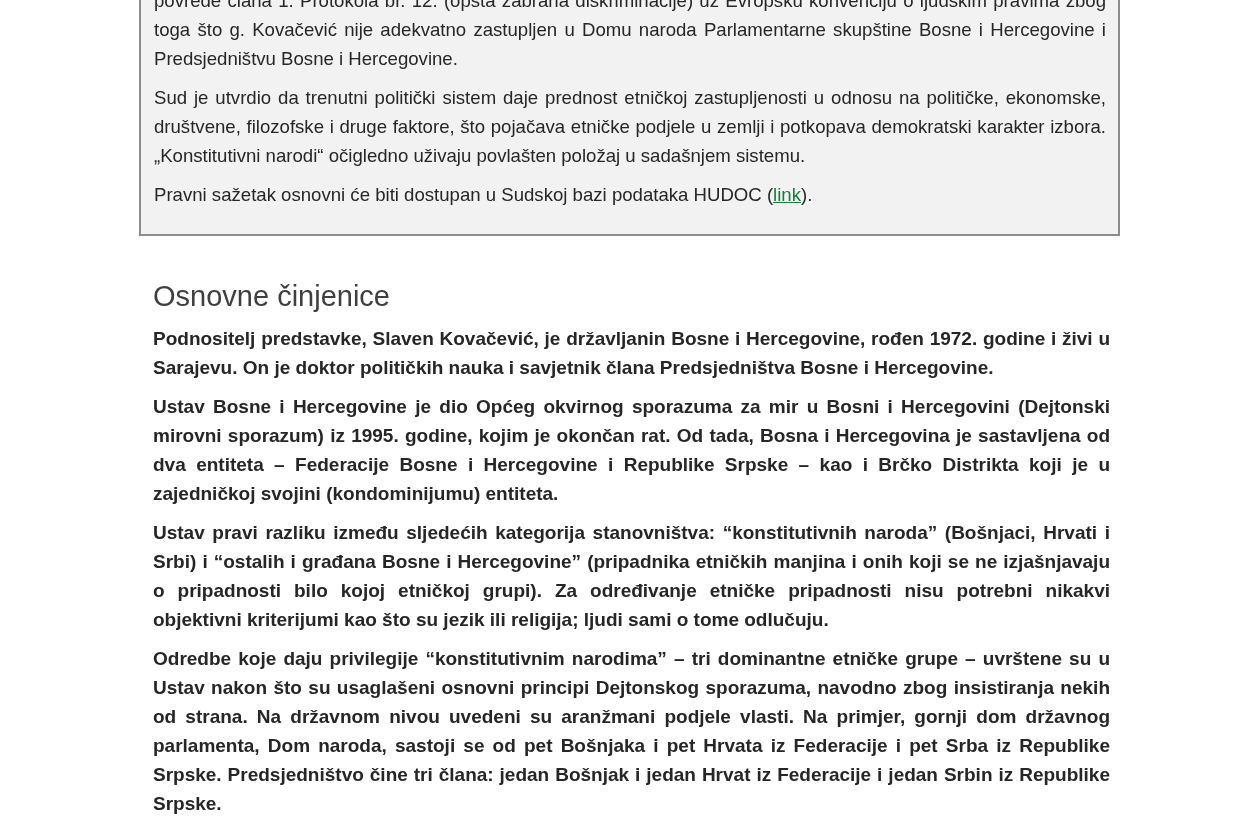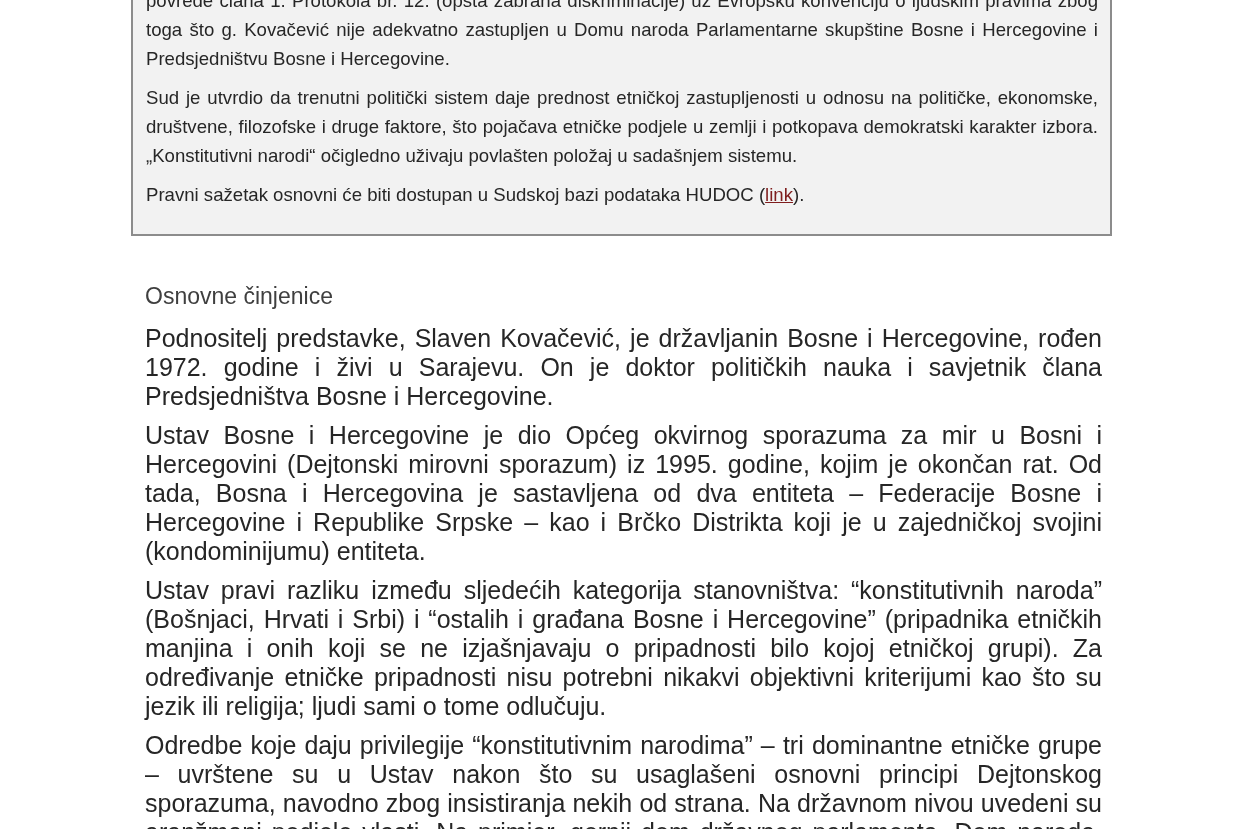--- a/index.html
+++ b/index.html
@@ -10,21 +10,21 @@
   body {
     width: 1245px;
     height: 829px;
     overflow: hidden;
     position: relative;
     font-family: "Liberation Sans", "DejaVu Sans", sans-serif;
     color: #262626;
   }
   .page {
     position: absolute;
-    left: 0;
+    left: 8px;
     top: 0;
     width: 1025px;
     height: 829px;
   }
   .summary-box {
     position: absolute;
     left: 131px;
     top: -22px;
     width: 981px;
     height: 258px;
@@ -34,46 +34,47 @@
     padding: 6px 12px 0 13px;
   }
   .summary-box p {
     margin: 0 0 10px 0;
     font-size: 18.6px;
     line-height: 29px;
     text-align: justify;
     text-align-last: left;
   }
   .link {
-    color: #7f1d1d;
+    color: #15803d;
     text-decoration: underline;
     cursor: pointer;
   }
   .heading {
     position: absolute;
     left: 145px;
     top: 280px;
     margin: 0;
-    font-size: 23px;
+    font-size: 29px;
     font-weight: normal;
     color: #3f3f3f;
     line-height: 32px;
   }
   .body-text {
     position: absolute;
     left: 145px;
     top: 324px;
     width: 957px;
   }
   .body-text p {
     margin: 0 0 10px 0;
-    font-size: 25px;
+    font-size: 19px;
     line-height: 29px;
     text-align: justify;
     text-align-last: left;
+    font-weight: bold;
   }
 </style>
 </head>
 <body>
 
 <div class="page">
 
   <div class="summary-box">
     <p>povrede člana 1. Protokola br. 12. (opšta zabrana diskriminacije) uz Evropsku konvenciju o ljudskim pravima zbog toga što g. Kovačević nije adekvatno zastupljen u Domu naroda Parlamentarne skupštine Bosne i Hercegovine i Predsjedništvu Bosne i Hercegovine.</p>
     <p>Sud je utvrdio da trenutni politički sistem daje prednost etničkoj zastupljenosti u odnosu na političke, ekonomske, društvene, filozofske i druge faktore, što pojačava etničke podjele u zemlji i potkopava demokratski karakter izbora. „Konstitutivni narodi“ očigledno uživaju povlašten položaj u sadašnjem sistemu.</p>

